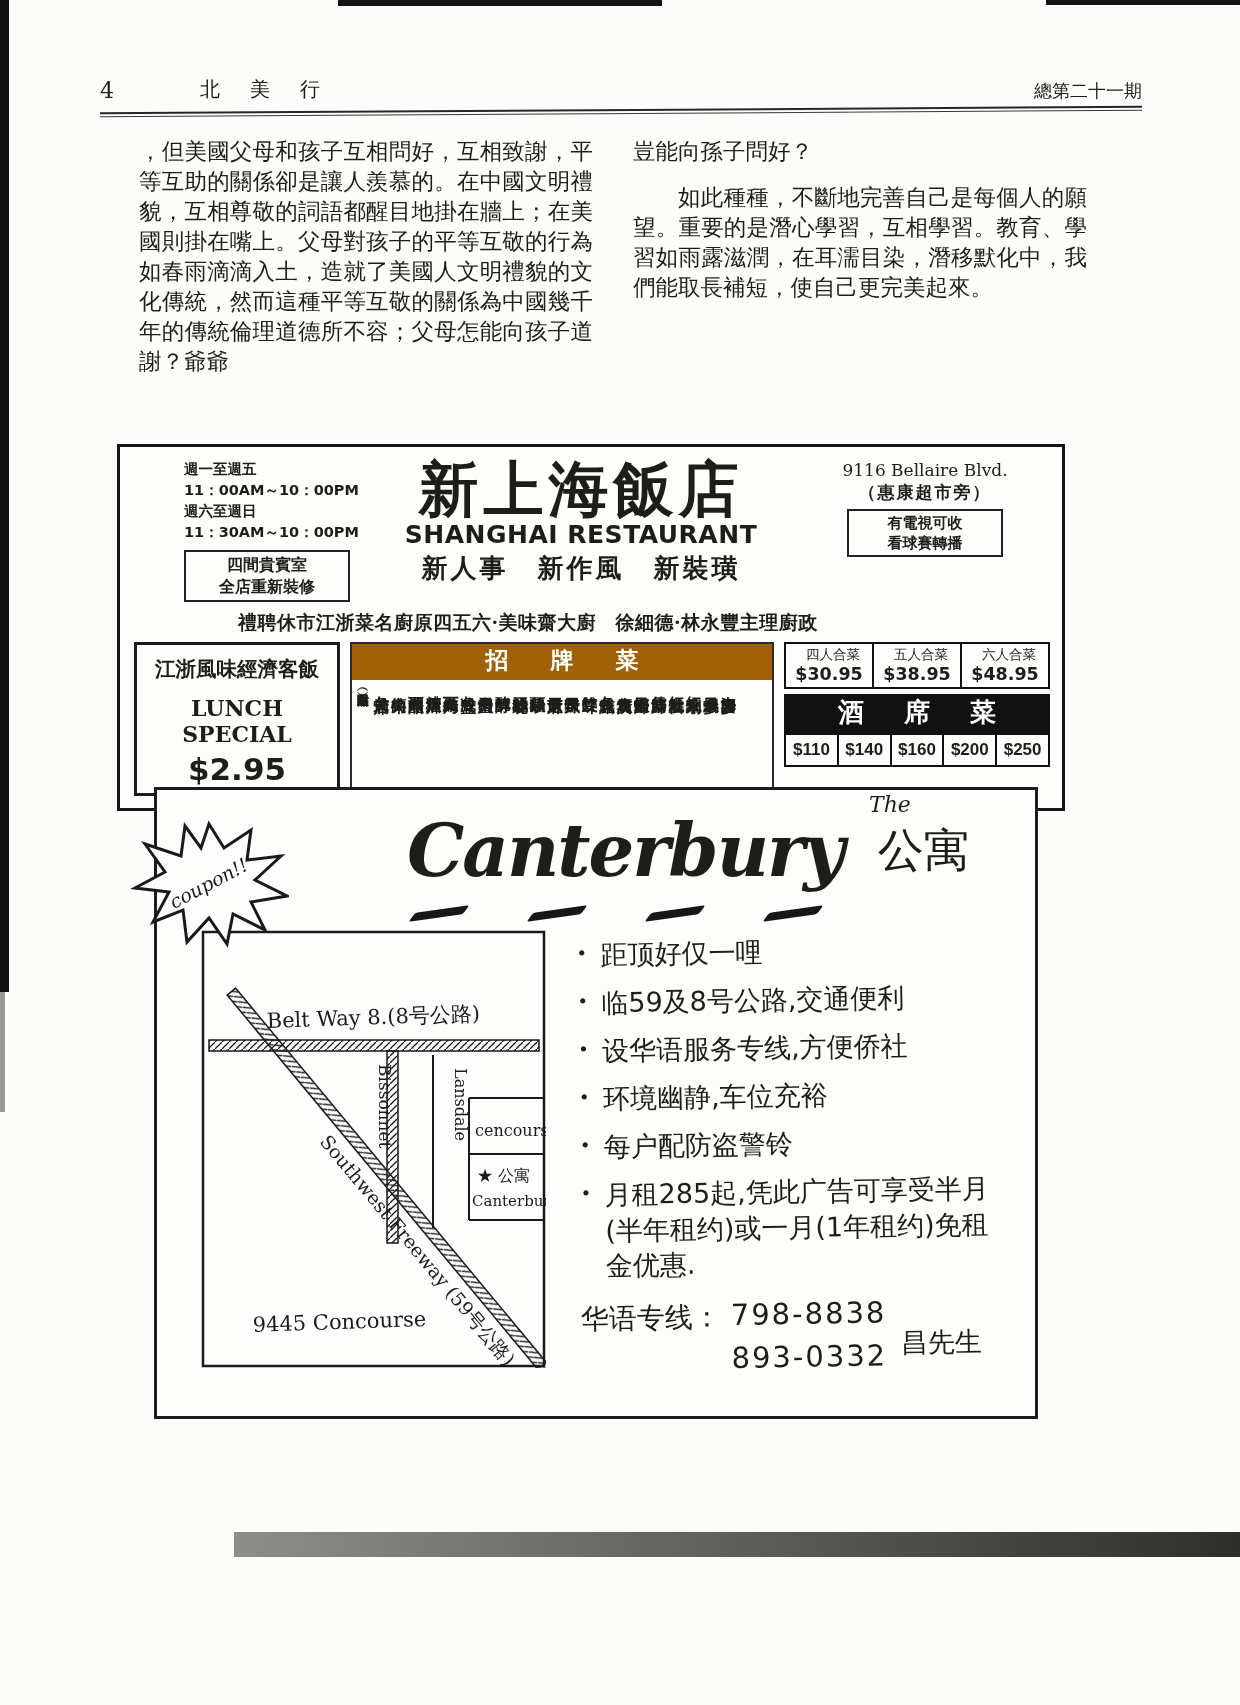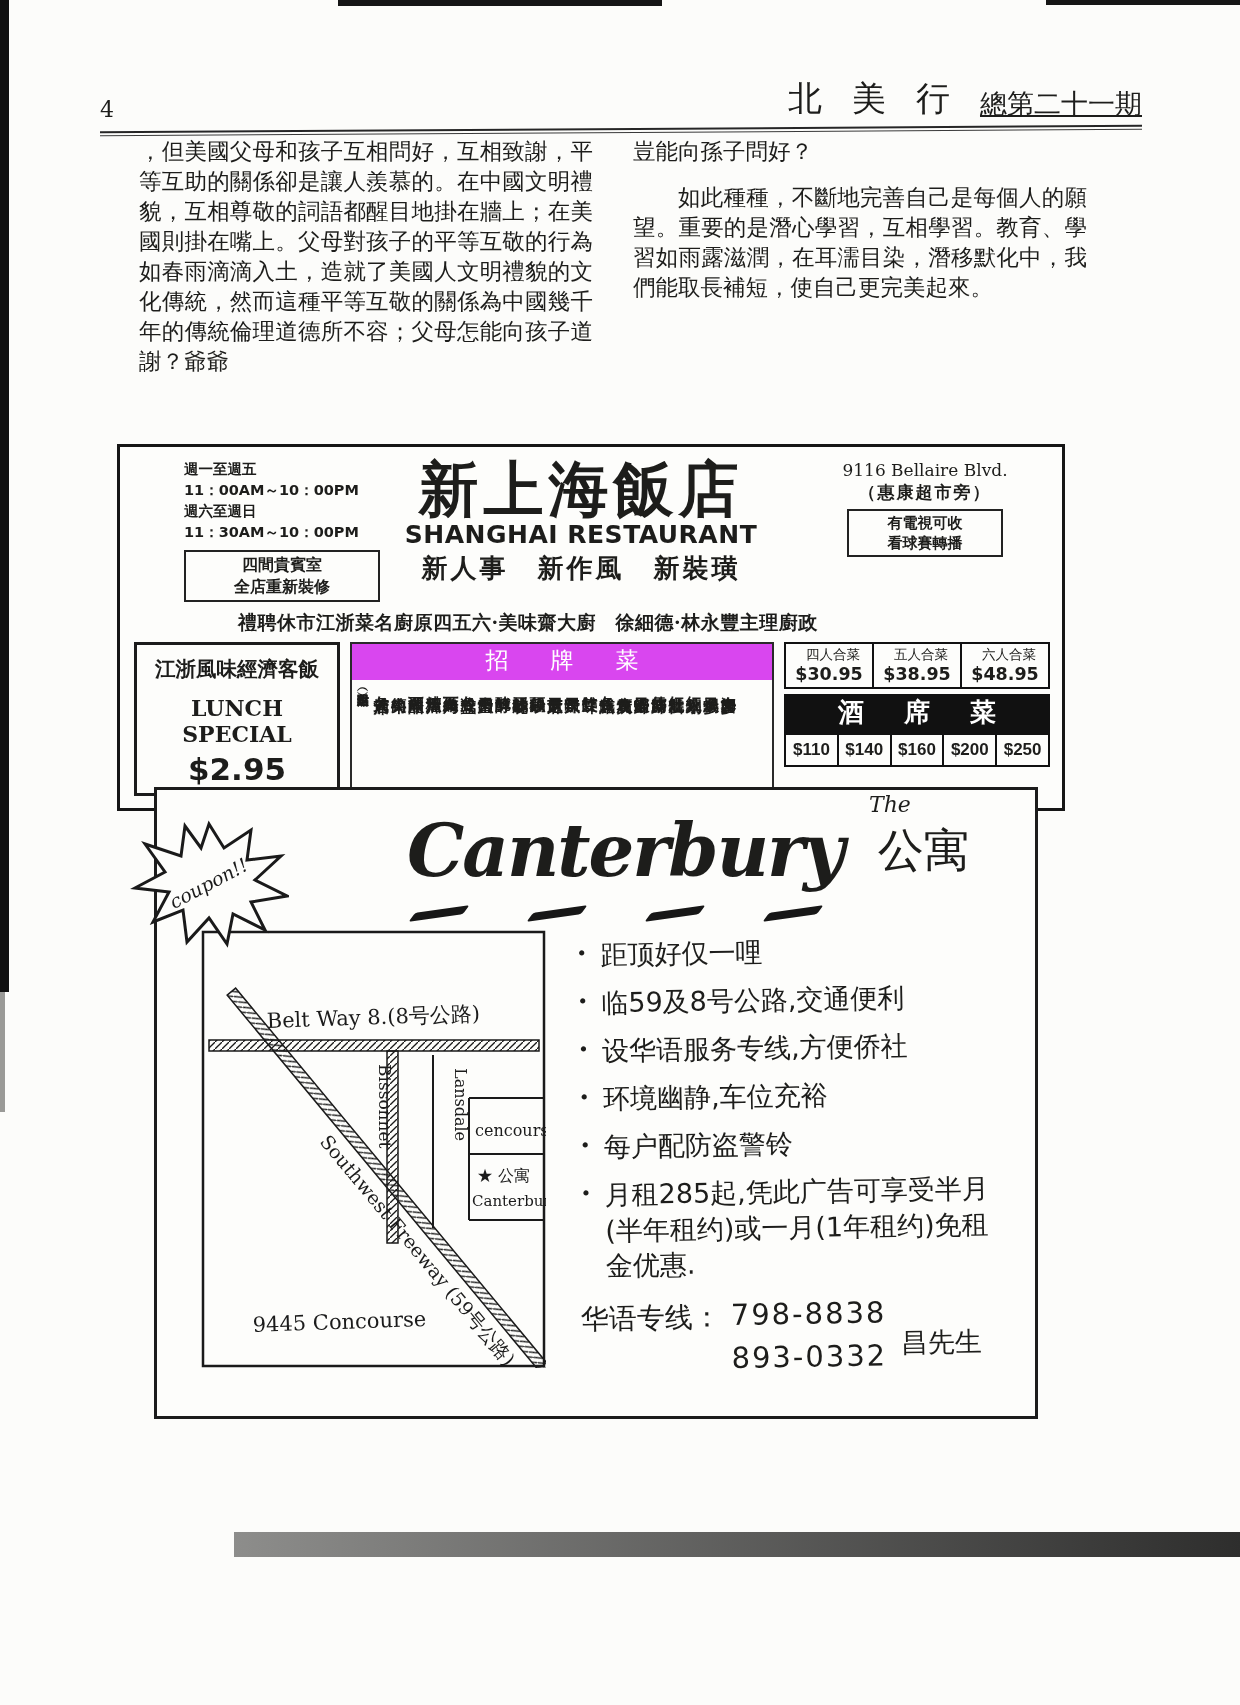--- a/index.html
+++ b/index.html
@@ -11,59 +11,59 @@
   .edge-left-b { position:absolute; left:0; top:992px; width:5px; height:120px; background:#9a9a97; }
   .top-mark-1  { position:absolute; left:338px; top:0; width:324px; height:6px; background:#161616; }
   .top-mark-2  { position:absolute; left:1046px; top:0; width:194px; height:5px; background:#161616; }
   .bottom-bar  { position:absolute; left:234px; top:1532px; width:1006px; height:25px;
                  background:linear-gradient(to right,#8d8d8b,#2e2e2d); }
 
   
   .masthead { position:absolute; top:76px; left:100px; right:98px; }
   .masthead-row { display:flex; align-items:flex-end; }
   .page-num { width:70px; font-size:22px; }
-  .paper-title { flex:1; text-align:right; font-size:34px; letter-spacing:30px; padding-left:30px; }
-  .issue { font-size:27px; white-space:nowrap;text-decoration:underline; }
+  .paper-title { flex:1; text-align:left; font-size:20px; letter-spacing:30px; padding-left:30px; }
+  .issue { font-size:18px; white-space:nowrap; }
   .masthead-rule { margin-top:6px; height:2px; border-top:2px solid #262626;
                    border-bottom:1px solid #3a3a3a; transform:rotate(-0.35deg); }
 
   
   .article { position:absolute; top:136px; left:139px; width:948px; display:flex; gap:40px; }
   .acol { width:460px; font-size:22.5px; line-height:30px; text-align:justify; }
   .acol p { margin:0; }
   .acol .p2 { text-indent:2em; margin-top:16px; }
 
   
   .ad-rest { position:absolute; top:444px; left:117px; width:948px; border:3px solid #161616;
              background:#fdfdfb; box-sizing:border-box; }
   .rest-top { display:flex; padding:12px 8px 2px 8px; }
   .rest-hours { width:238px; padding-left:56px; font-family:"DejaVu Sans", sans-serif; box-sizing:border-box; }
   .hours-line { font-size:14.5px; font-weight:bold; line-height:21px; white-space:nowrap; }
   .rooms-box { border:2px solid #222; margin-top:7px; width:158px; text-align:center;
-               font-size:16px; font-weight:bold; line-height:22px; padding:2px 17px;
+               font-size:16px; font-weight:bold; line-height:22px; padding:2px 2px;
                font-family:"DejaVu Serif", serif; }
   .rest-center { flex:1; text-align:center; }
   .rest-name-cn { font-size:60px; font-weight:900; letter-spacing:5px; line-height:1.02; white-space:nowrap; }
   .rest-name-en { font-family:"DejaVu Sans", sans-serif; font-size:25px; font-weight:900; letter-spacing:0.5px; }
   .rest-slogan  { font-size:26px; font-weight:900; letter-spacing:3px; margin-top:2px; white-space:nowrap; }
   .rest-right { width:258px; text-align:center; font-family:"DejaVu Sans", sans-serif; }
   .rest-phone { font-size:31px; font-weight:900; letter-spacing:0.5px; }
   .rest-addr  { font-family:"DejaVu Serif", serif; font-size:17px; margin-top:1px; }
   .rest-note  { font-size:17px; font-weight:bold; letter-spacing:2px; margin-top:1px; }
   .tv-box { border:2px solid #222; margin:5px auto 0; width:152px; font-size:15px; font-weight:bold;
             line-height:20px; padding:2px 0; }
   .rest-chef { padding:6px 0 4px 118px; font-size:19px; font-weight:bold; letter-spacing:0.5px; white-space:nowrap; }
   .rest-bottom { display:flex; padding:2px 12px 12px 14px; gap:10px; }
   .lunch-box { border:3px solid #1c1c1c; width:206px; text-align:center; padding:10px 2px 6px;
                box-sizing:border-box; align-self:stretch; }
   .lunch-cn { font-size:20.5px; font-weight:bold; white-space:nowrap; }
   .lunch-en { font-size:22px; font-weight:bold; margin-top:12px; }
   .lunch-price { font-size:31px; font-weight:900; font-family:"DejaVu Sans", sans-serif; margin-top:4px; }
   .dishes-wrap { flex:1; border:2px solid #2a2a2a; }
-  .dishes-header { background:#d946ef; color:#fff; text-align:center; font-size:23px; font-weight:400;
+  .dishes-header { background:#a16207; color:#fff; text-align:center; font-size:23px; font-weight:700;
                    letter-spacing:42px; padding:1px 0 4px 42px; }
   .dishes-body { display:flex; align-items:flex-start; padding:4px 3px 2px 5px; }
   .dish-note { writing-mode:vertical-rl; text-orientation:upright; font-size:12px; font-weight:bold;
                height:102px; margin-right:4px; line-height:1.0; }
   .dish-col { writing-mode:vertical-rl; text-orientation:upright; font-size:15.5px; font-weight:bold;
               line-height:1.12; height:104px; letter-spacing:0.5px; }
   .prices { width:266px; font-family:"DejaVu Sans", sans-serif; }
   .combo-row { display:flex; border:2px solid #111; box-sizing:border-box; }
   .combo-cell { flex:1; text-align:center; border-right:2px solid #111; padding:2px 0 3px; }
   .combo-cell:last-child { border-right:none; }

